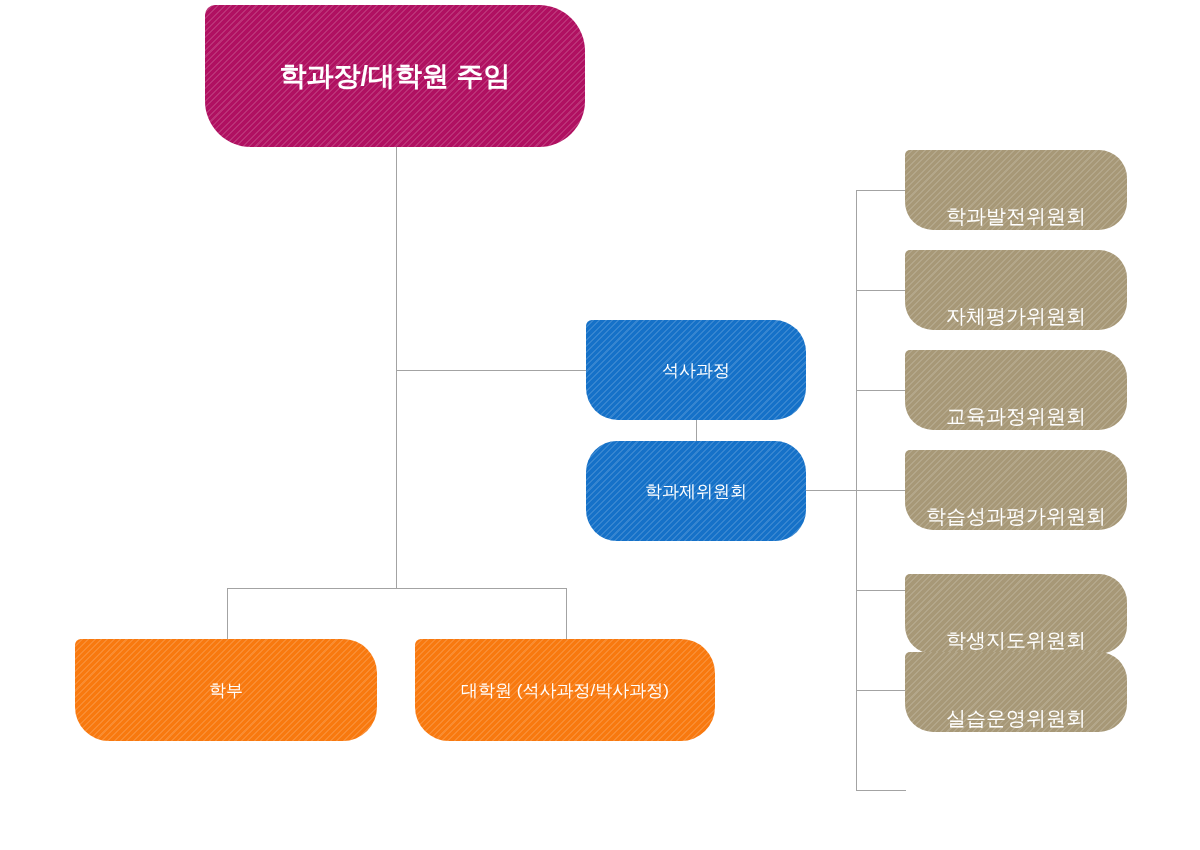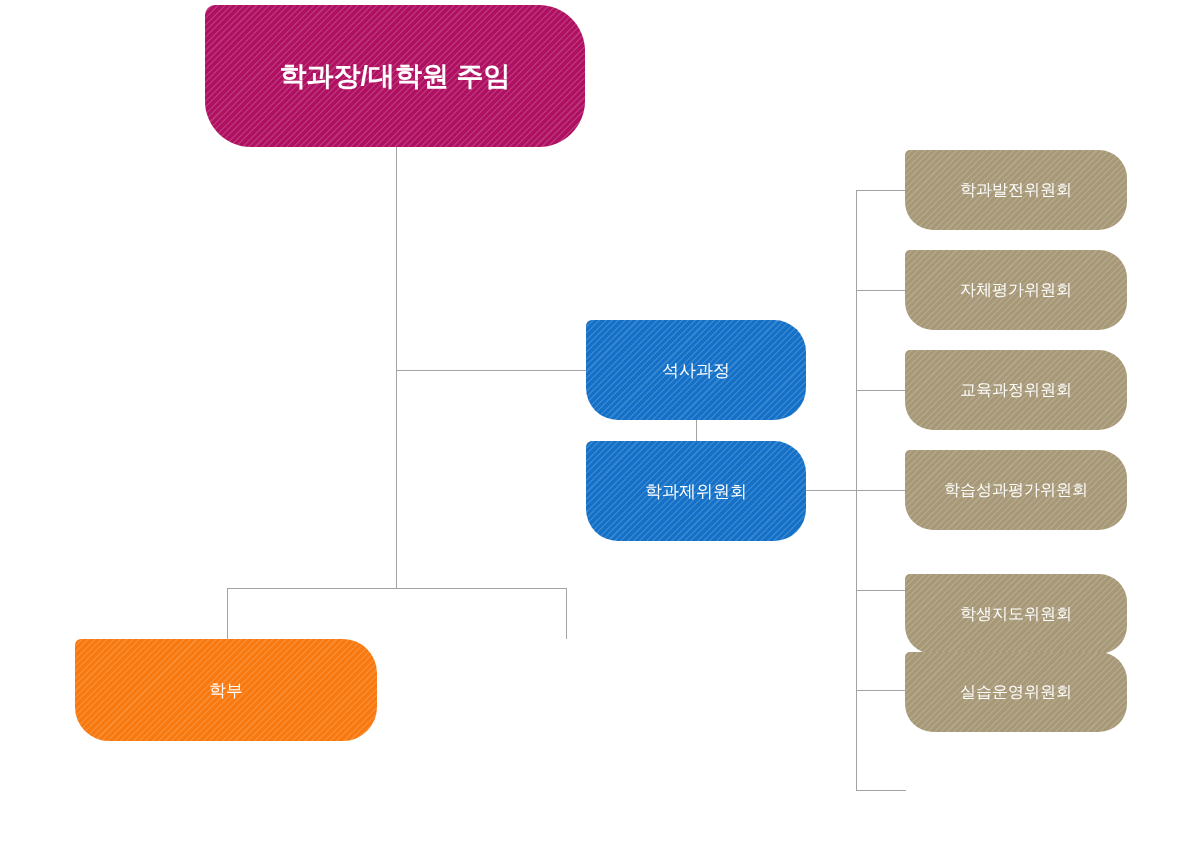--- a/index.html
+++ b/index.html
@@ -43,38 +43,39 @@
   }
   .council-node {
     left: 586px;
     width: 220px; height: 100px;
     border-radius: 6px 32px 32px 32px;
     font-size: 17px;
     font-weight: 500;
     background-color: var(--color-council, #1571c8);
   }
   #council-0 { top: 320px; }
-  #council-1 { top: 441px; }
+  #council-1 { top: 441px; border-radius: 31px; }
   .program-node {
     top: 639px;
     height: 102px;
     border-radius: 6px 34px 34px 34px;
     font-size: 17px;
     font-weight: 500;
     background-color: var(--color-program, #f8790f);
   }
   #program-0 { left: 75px;  width: 302px; }
   #program-1 { left: 415px; width: 300px; }
   .sub-node {
     left: 905px;
     width: 222px; height: 80px;
     border-radius: 5px 28px 28px 28px;
-    font-size: 16px;
+    font-size: 20px;
     font-weight: 500;
     background-color: var(--color-subcommittee, #a79877);
+    align-items: flex-end;
   }
   #sub-0 { top: 150px; }
   #sub-1 { top: 250px; }
   #sub-2 { top: 350px; }
   #sub-3 { top: 450px; }
   #sub-4 { top: 574px; }
   #sub-5 { top: 652px; }
   #sub-6 { top: 750px; }
   
   .line {
@@ -127,20 +128,23 @@
   <div class="node council-node" id="council-0">
     <span>석사과정</span>
   </div>
   <div class="node council-node" id="council-1">
     <span>학과제위원회</span>
   </div>
 
   <div class="node program-node" id="program-0">
     <span>학부</span>
   </div>
+  <div class="node program-node" id="program-1">
+    <span>대학원 (석사과정/박사과정)</span>
+  </div>
 
   <div class="node sub-node" id="sub-0">
     <span>학과발전위원회</span>
   </div>
   <div class="node sub-node" id="sub-2">
     <span>교육과정위원회</span>
   </div>
   <div class="node sub-node" id="sub-1">
     <span>자체평가위원회</span>
   </div>

